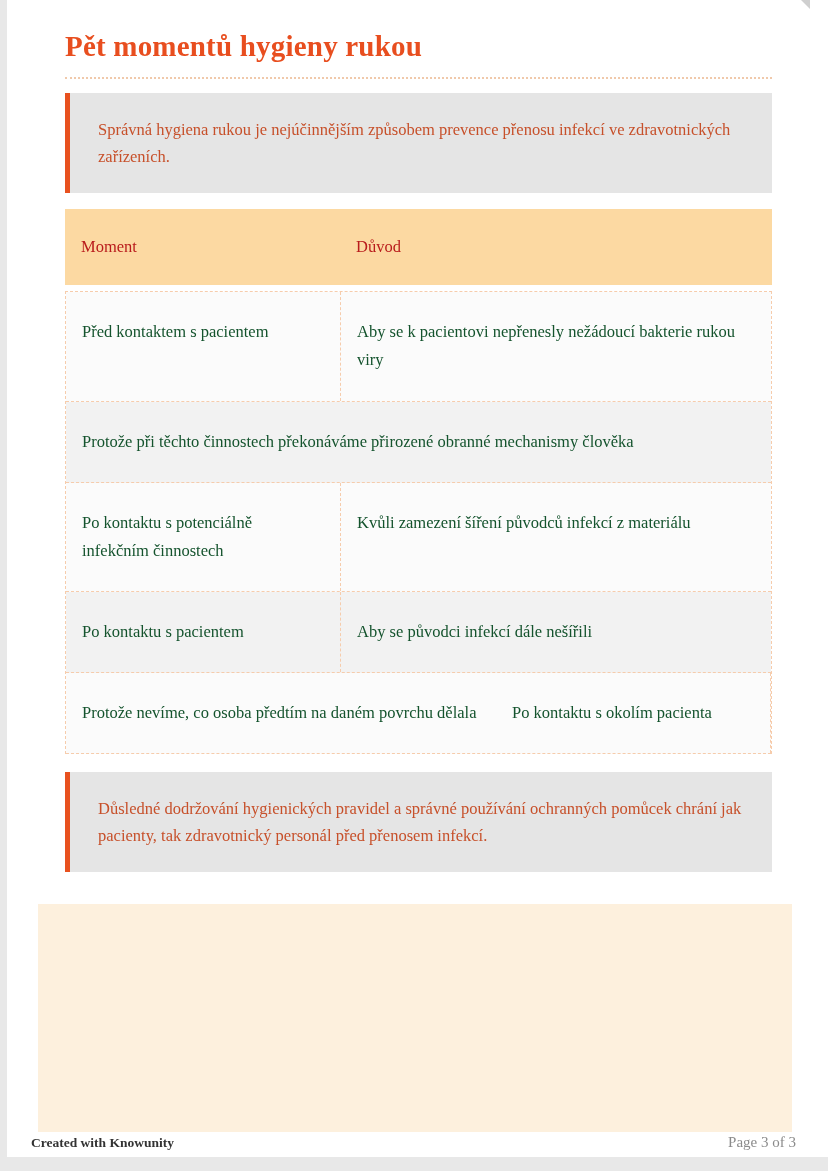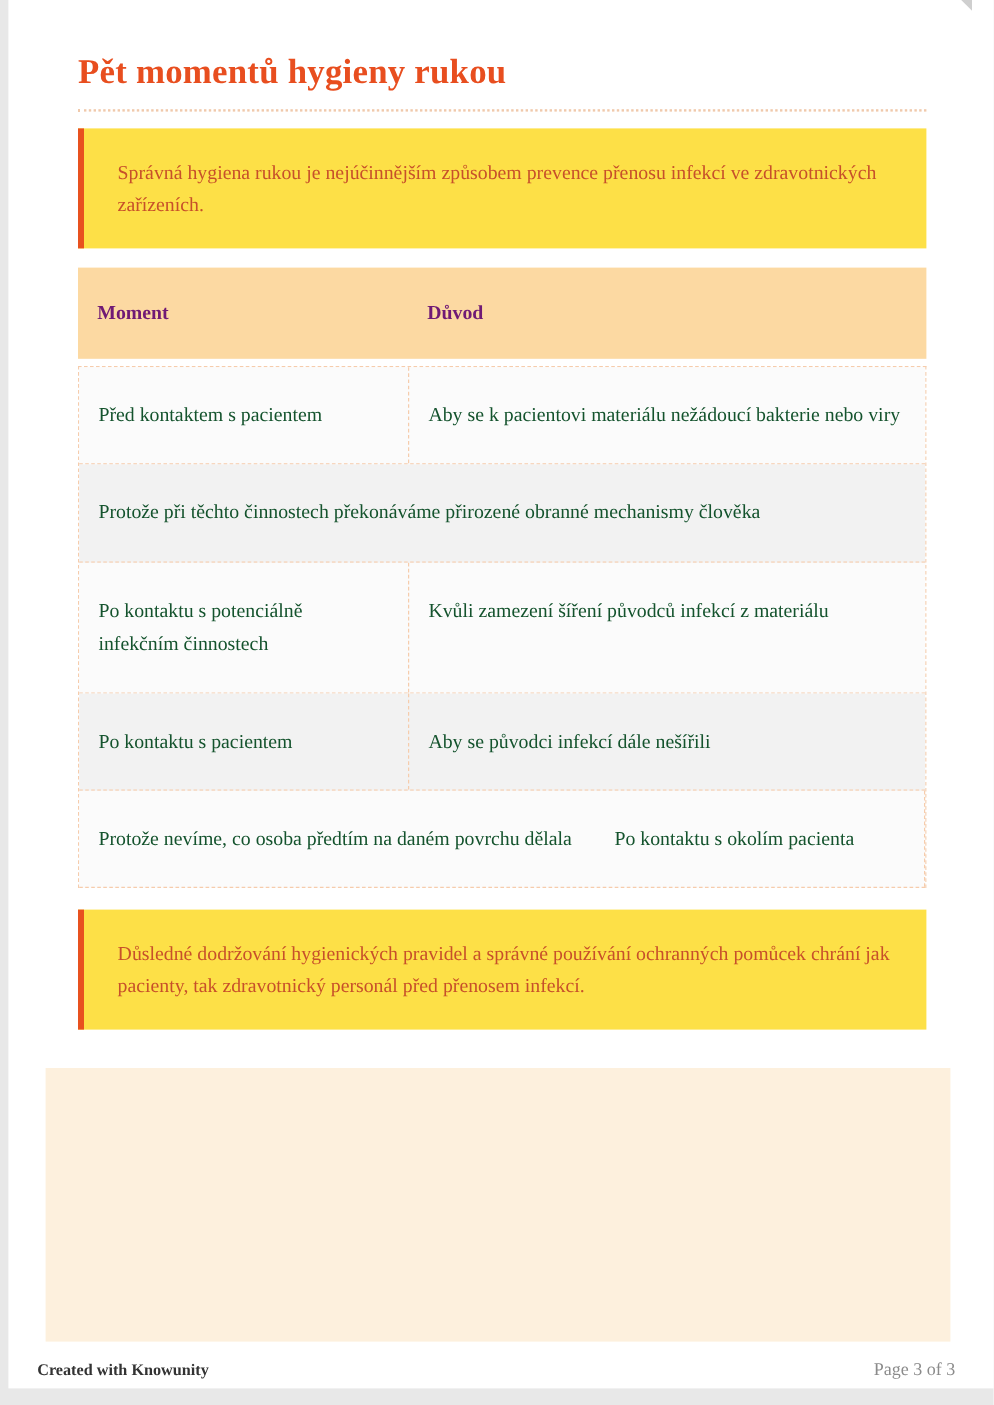--- a/index.html
+++ b/index.html
@@ -25,36 +25,36 @@
   .page-corner {
     position: absolute;
     top: 0;
     right: 18px;
     width: 0;
     height: 0;
     border-top: 9px solid #cfcfcf;
     border-left: 9px solid transparent;
   }
   .content {
-    padding: 44px 56px 0 58px;
+    padding: 30px 56px 0 58px;
   }
   .doc-title {
     font-size: 29px;
     font-weight: bold;
     color: #e84e1f;
     margin: 0 0 14px 0;
     letter-spacing: 0.2px;
   }
   .dotted-sep {
     border: none;
     border-bottom: 2px dotted #f0c9ab;
     margin: 0 0 14px 0;
   }
   .callout {
-    background: #fde047;
+    background: #e5e5e5;
     border-left: 5px solid #e8511f;
     padding: 23px 28px;
     font-size: 16.5px;
     line-height: 1.65;
     color: #c7502a;
     margin-bottom: 16px;
   }
   .callout.bottom {
     margin-top: 18px;
     margin-bottom: 16px;
@@ -62,23 +62,23 @@
   .hygiene-table {
     margin-top: 16px;
   }
   .t-header {
     display: flex;
     background: #fcd9a2;
     margin-bottom: 6px;
   }
   .t-header .h-cell {
     padding: 28px 16px;
-    font-weight: bold;
+    font-weight: normal;
     font-size: 16.5px;
-    color: #701a75;
+    color: #b91c1c;
   }
   .h-cell.left, .cell.left {
     width: 275px;
     box-sizing: border-box;
     flex: 0 0 275px;
   }
   .h-cell.right, .cell.right {
     flex: 1;
   }
   .t-body {
@@ -148,21 +148,21 @@
 
       <div class="t-header">
         <div class="h-cell left">Moment</div>
         <div class="h-cell right">Důvod</div>
       </div>
 
       <div class="t-body">
 
         <div class="t-row">
           <div class="cell left">Před kontaktem s pacientem</div>
-          <div class="cell right">Aby se k pacientovi materiálu nežádoucí bakterie nebo viry</div>
+          <div class="cell right">Aby se k pacientovi nepřenesly nežádoucí bakterie rukou viry</div>
         </div>
 
         <div class="t-row">
           <div class="cell right">Protože při těchto činnostech překonáváme přirozené obranné mechanismy člověka</div>
         </div>
 
         <div class="t-row">
           <div class="cell left">Po kontaktu s potenciálně infekčním činnostech</div>
           <div class="cell right">Kvůli zamezení šíření původců infekcí z materiálu</div>
         </div>

